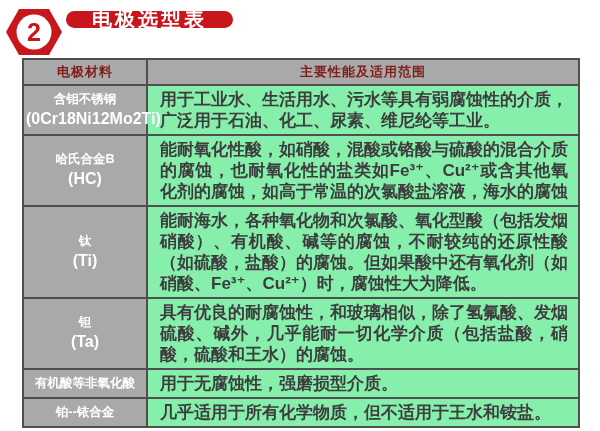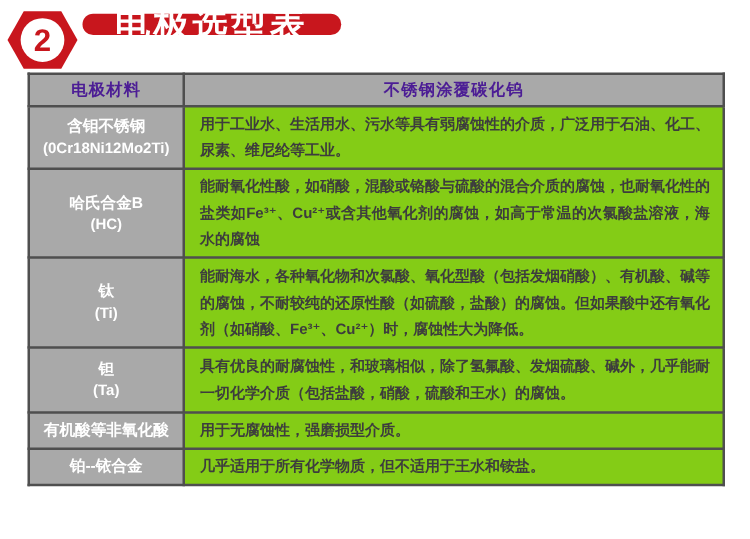--- a/index.html
+++ b/index.html
@@ -12,44 +12,44 @@
   html,body{width:600px;height:431px;background:#ffffff;overflow:hidden;
     font-family:"Liberation Sans","DejaVu Sans",sans-serif;}
   .page{position:relative;width:600px;height:431px;background:#fff;}
 
   
   .hdr{position:absolute;left:0;top:0;width:600px;height:58px;}
   .badge{position:absolute;left:4px;top:6px;width:60px;height:52px;}
   .title-pill{
     position:absolute;left:66px;top:11px;height:17px;
     background:var(--accent-red);border-radius:9px;
-    color:#fff;font-size:28px;font-weight:bold;letter-spacing:3px;
+    color:#fff;font-size:20px;font-weight:bold;letter-spacing:3px;
     display:flex;align-items:center;justify-content:center;
     padding:0 26px;
   }
 
   
   .tbl-wrap{position:absolute;left:22px;top:58px;width:558px;}
   table{border-collapse:collapse;width:558px;table-layout:fixed;}
   col.c1{width:124px;}
   th,td{border:2px solid var(--border-gray);vertical-align:middle;}
   th{
-    height:26px;background:var(--cell-gray);color:#4c1d95;
+    height:26px;background:var(--cell-gray);color:#7f1d1d;
     font-size:13px;font-weight:bold;text-align:center;letter-spacing:1px;
   }
   td.mat{
     background:var(--cell-gray);color:#fff;text-align:center;
     font-size:12.5px;font-weight:bold;line-height:1.35;padding:2px 2px;
   }
   td.desc{
-    background:#84cc16;color:var(--body-text);
-    font-size:12px;font-weight:bold;line-height:21px;
+    background:#86efac;color:var(--body-text);
+    font-size:17px;font-weight:bold;line-height:21px;
     padding:3px 10px 3px 12px;text-align:justify;
   }
-  .mat-sub{display:block;font-size:12px;}
+  .mat-sub{display:block;font-size:16px;}
   .mat-sub:empty{display:none;}
 </style>
 </head>
 <body>
 
 <div class="page">
 
   <div class="hdr">
     <svg class="badge" viewBox="0 0 60 52">
       <polygon points="2,26 15,3 45,3 58,26 45,49 15,49" fill="#c8161d"></polygon>
@@ -61,21 +61,21 @@
 
   <div class="tbl-wrap">
     <table>
       <colgroup>
           <col class="c1">
           <col>
         </colgroup>
       <tbody>
           <tr style="height:26px">
         <th>电极材料</th>
-        <th>不锈钢涂覆碳化钨</th>
+        <th>主要性能及适用范围</th>
       </tr>
 
       <tr style="height:36px">
         <td class="mat">
           <span>含钼不锈钢</span>
           <span class="mat-sub">(0Cr18Ni12Mo2Ti)</span>
         </td>
         <td class="desc">用于工业水、生活用水、污水等具有弱腐蚀性的介质，广泛用于石油、化工、尿素、维尼纶等工业。</td>
       </tr>
 

